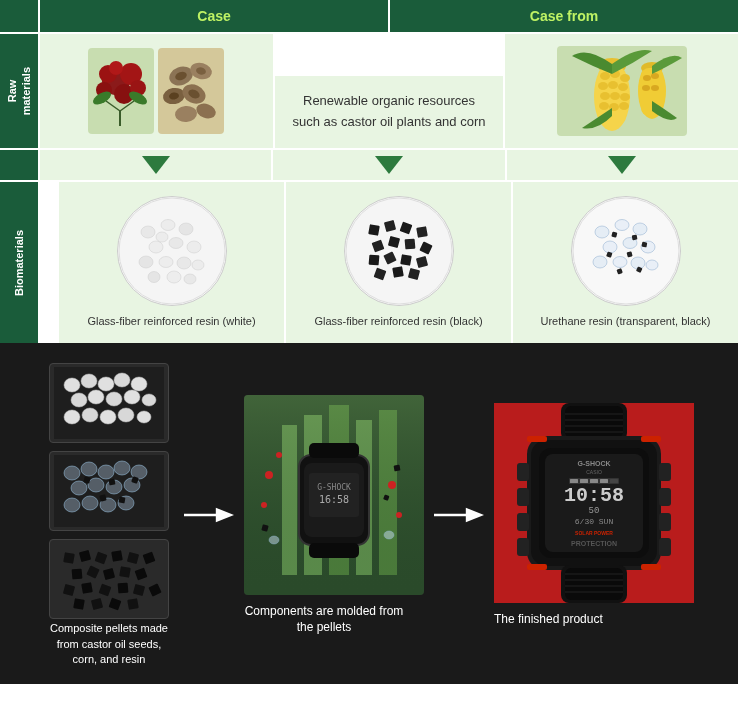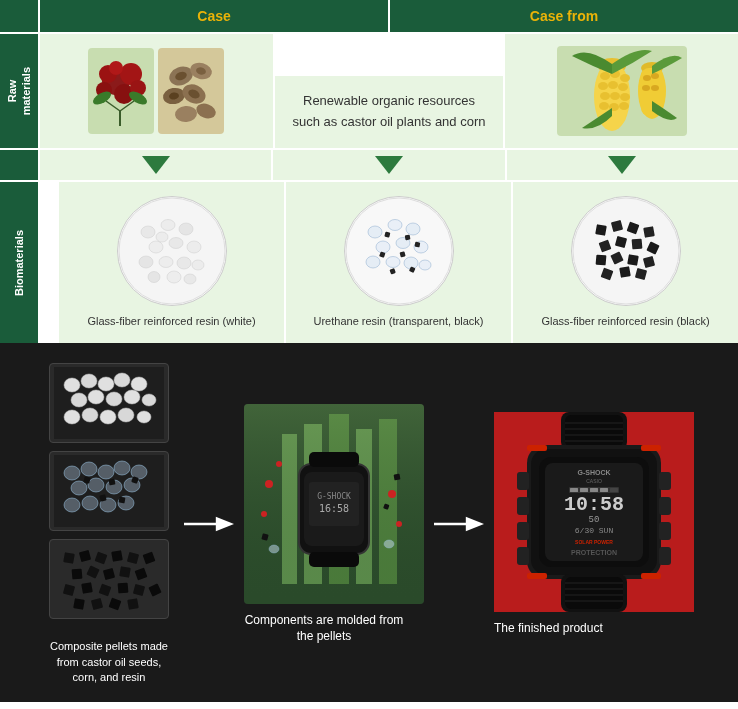--- a/index.html
+++ b/index.html
@@ -37,21 +37,21 @@
       writing-mode: vertical-rl;
       text-orientation: mixed;
       transform: rotate(180deg);
       text-align: center;
       line-height: 1.3;
     }
 
     .header-cell {
       flex: 1;
       background: #1a5c3a;
-      color: #eab308;
+      color: #bef264;
       text-align: center;
       padding: 8px 4px;
       font-size: 14px;
       font-weight: bold;
       border-left: 2px solid #fff;
     }
 
     
     .data-row {
       display: flex;
@@ -357,48 +357,20 @@
             <ellipse cx="48" cy="65" rx="7" ry="5.5" fill="#ededed" stroke="#ccc" stroke-width="0.5"></ellipse>
             <ellipse cx="66" cy="66" rx="7" ry="6" fill="#e8e8e8" stroke="#ccc" stroke-width="0.5"></ellipse>
             <ellipse cx="80" cy="68" rx="6" ry="5" fill="#ececec" stroke="#ccc" stroke-width="0.5"></ellipse>
             <ellipse cx="36" cy="80" rx="6" ry="5.5" fill="#e5e5e5" stroke="#ccc" stroke-width="0.5"></ellipse>
             <ellipse cx="56" cy="80" rx="7" ry="6" fill="#ededed" stroke="#ccc" stroke-width="0.5"></ellipse>
             <ellipse cx="72" cy="82" rx="6" ry="5" fill="#e8e8e8" stroke="#ccc" stroke-width="0.5"></ellipse>
             <ellipse cx="44" cy="40" rx="6" ry="5" fill="#ececec" stroke="#ccc" stroke-width="0.5"></ellipse>
           </svg>
         </div>
         <span class="caption-text">Glass-fiber reinforced resin (white)</span>
-      </div>
-
-      <div class="data-cell" style="padding:14px 8px;">
-        <div class="circle-img">
-          <svg width="108" height="108" viewBox="0 0 108 108">
-            <circle cx="54" cy="54" r="53" fill="#f8f8f8" stroke="#ddd" stroke-width="1"></circle>
-
-            <ellipse cx="30" cy="35" rx="7" ry="6" fill="rgba(200,220,240,0.4)" stroke="rgba(150,180,210,0.7)" stroke-width="0.8"></ellipse>
-            <ellipse cx="50" cy="28" rx="7" ry="5.5" fill="rgba(210,225,245,0.4)" stroke="rgba(150,180,210,0.7)" stroke-width="0.8"></ellipse>
-            <ellipse cx="68" cy="32" rx="7" ry="6" fill="rgba(200,220,240,0.4)" stroke="rgba(150,180,210,0.7)" stroke-width="0.8"></ellipse>
-            <ellipse cx="38" cy="50" rx="7" ry="6" fill="rgba(210,225,245,0.4)" stroke="rgba(150,180,210,0.7)" stroke-width="0.8"></ellipse>
-            <ellipse cx="58" cy="46" rx="7" ry="5.5" fill="rgba(200,220,240,0.4)" stroke="rgba(150,180,210,0.7)" stroke-width="0.8"></ellipse>
-            <ellipse cx="76" cy="50" rx="7" ry="6" fill="rgba(210,225,245,0.4)" stroke="rgba(150,180,210,0.7)" stroke-width="0.8"></ellipse>
-            <ellipse cx="28" cy="65" rx="7" ry="6" fill="rgba(200,220,240,0.4)" stroke="rgba(150,180,210,0.7)" stroke-width="0.8"></ellipse>
-            <ellipse cx="48" cy="65" rx="7" ry="5.5" fill="rgba(210,225,245,0.4)" stroke="rgba(150,180,210,0.7)" stroke-width="0.8"></ellipse>
-            <ellipse cx="66" cy="66" rx="7" ry="6" fill="rgba(200,220,240,0.4)" stroke="rgba(150,180,210,0.7)" stroke-width="0.8"></ellipse>
-            <ellipse cx="80" cy="68" rx="6" ry="5" fill="rgba(210,225,245,0.4)" stroke="rgba(150,180,210,0.7)" stroke-width="0.8"></ellipse>
-
-            <rect x="40" y="35" width="5" height="5" fill="#222" rx="1" transform="rotate(15 42 37)"></rect>
-            <rect x="60" y="38" width="5" height="5" fill="#222" rx="1" transform="rotate(-10 62 40)"></rect>
-            <rect x="35" y="55" width="5" height="5" fill="#222" rx="1" transform="rotate(20 37 57)"></rect>
-            <rect x="55" y="55" width="5" height="5" fill="#222" rx="1" transform="rotate(-15 57 57)"></rect>
-            <rect x="70" y="45" width="5" height="5" fill="#222" rx="1" transform="rotate(10 72 47)"></rect>
-            <rect x="45" y="72" width="5" height="5" fill="#222" rx="1" transform="rotate(-20 47 74)"></rect>
-            <rect x="65" y="70" width="5" height="5" fill="#222" rx="1" transform="rotate(25 67 72)"></rect>
-          </svg>
-        </div>
-        <span class="caption-text">Urethane resin (transparent, black)</span>
       </div>
 
       <div class="data-cell" style="padding:14px 8px;">
         <div class="circle-img">
           <svg width="108" height="108" viewBox="0 0 108 108">
             <circle cx="54" cy="54" r="53" fill="#f5f5f5" stroke="#ddd" stroke-width="1"></circle>
 
             <rect x="24" y="28" width="10" height="10" fill="#1a1a1a" rx="1" transform="rotate(10 29 33)"></rect>
             <rect x="40" y="24" width="10" height="10" fill="#222" rx="1" transform="rotate(-15 45 29)"></rect>
             <rect x="56" y="26" width="10" height="10" fill="#1a1a1a" rx="1" transform="rotate(20 61 31)"></rect>
@@ -410,20 +382,48 @@
             <rect x="24" y="58" width="10" height="10" fill="#1a1a1a" rx="1" transform="rotate(5 29 63)"></rect>
             <rect x="40" y="56" width="10" height="10" fill="#222" rx="1" transform="rotate(-25 45 61)"></rect>
             <rect x="56" y="58" width="10" height="10" fill="#1a1a1a" rx="1" transform="rotate(10 61 63)"></rect>
             <rect x="72" y="60" width="10" height="10" fill="#222" rx="1" transform="rotate(-15 77 65)"></rect>
             <rect x="30" y="72" width="10" height="10" fill="#222" rx="1" transform="rotate(20 35 77)"></rect>
             <rect x="48" y="70" width="10" height="10" fill="#1a1a1a" rx="1" transform="rotate(-10 53 75)"></rect>
             <rect x="64" y="72" width="10" height="10" fill="#222" rx="1" transform="rotate(15 69 77)"></rect>
           </svg>
         </div>
         <span class="caption-text">Glass-fiber reinforced resin (black)</span>
+      </div>
+
+      <div class="data-cell" style="padding:14px 8px;">
+        <div class="circle-img">
+          <svg width="108" height="108" viewBox="0 0 108 108">
+            <circle cx="54" cy="54" r="53" fill="#f8f8f8" stroke="#ddd" stroke-width="1"></circle>
+
+            <ellipse cx="30" cy="35" rx="7" ry="6" fill="rgba(200,220,240,0.4)" stroke="rgba(150,180,210,0.7)" stroke-width="0.8"></ellipse>
+            <ellipse cx="50" cy="28" rx="7" ry="5.5" fill="rgba(210,225,245,0.4)" stroke="rgba(150,180,210,0.7)" stroke-width="0.8"></ellipse>
+            <ellipse cx="68" cy="32" rx="7" ry="6" fill="rgba(200,220,240,0.4)" stroke="rgba(150,180,210,0.7)" stroke-width="0.8"></ellipse>
+            <ellipse cx="38" cy="50" rx="7" ry="6" fill="rgba(210,225,245,0.4)" stroke="rgba(150,180,210,0.7)" stroke-width="0.8"></ellipse>
+            <ellipse cx="58" cy="46" rx="7" ry="5.5" fill="rgba(200,220,240,0.4)" stroke="rgba(150,180,210,0.7)" stroke-width="0.8"></ellipse>
+            <ellipse cx="76" cy="50" rx="7" ry="6" fill="rgba(210,225,245,0.4)" stroke="rgba(150,180,210,0.7)" stroke-width="0.8"></ellipse>
+            <ellipse cx="28" cy="65" rx="7" ry="6" fill="rgba(200,220,240,0.4)" stroke="rgba(150,180,210,0.7)" stroke-width="0.8"></ellipse>
+            <ellipse cx="48" cy="65" rx="7" ry="5.5" fill="rgba(210,225,245,0.4)" stroke="rgba(150,180,210,0.7)" stroke-width="0.8"></ellipse>
+            <ellipse cx="66" cy="66" rx="7" ry="6" fill="rgba(200,220,240,0.4)" stroke="rgba(150,180,210,0.7)" stroke-width="0.8"></ellipse>
+            <ellipse cx="80" cy="68" rx="6" ry="5" fill="rgba(210,225,245,0.4)" stroke="rgba(150,180,210,0.7)" stroke-width="0.8"></ellipse>
+
+            <rect x="40" y="35" width="5" height="5" fill="#222" rx="1" transform="rotate(15 42 37)"></rect>
+            <rect x="60" y="38" width="5" height="5" fill="#222" rx="1" transform="rotate(-10 62 40)"></rect>
+            <rect x="35" y="55" width="5" height="5" fill="#222" rx="1" transform="rotate(20 37 57)"></rect>
+            <rect x="55" y="55" width="5" height="5" fill="#222" rx="1" transform="rotate(-15 57 57)"></rect>
+            <rect x="70" y="45" width="5" height="5" fill="#222" rx="1" transform="rotate(10 72 47)"></rect>
+            <rect x="45" y="72" width="5" height="5" fill="#222" rx="1" transform="rotate(-20 47 74)"></rect>
+            <rect x="65" y="70" width="5" height="5" fill="#222" rx="1" transform="rotate(25 67 72)"></rect>
+          </svg>
+        </div>
+        <span class="caption-text">Urethane resin (transparent, black)</span>
       </div>
     </div>
   </div>
 </div>
 
 <div class="bottom-section">
   <div class="bottom-content">
 
     <div style="display:flex; flex-direction:column; align-items:center;">
       <div style="display:flex; flex-direction:column; gap:8px;">
@@ -494,21 +494,21 @@
             <rect x="64" y="40" width="10" height="10" fill="#0a0a0a" rx="1" transform="rotate(-5 69 45)"></rect>
             <rect x="80" y="42" width="10" height="10" fill="#111" rx="1" transform="rotate(15 85 47)"></rect>
             <rect x="96" y="42" width="10" height="10" fill="#0a0a0a" rx="1" transform="rotate(-25 101 47)"></rect>
             <rect x="20" y="56" width="10" height="10" fill="#0a0a0a" rx="1" transform="rotate(10 25 61)"></rect>
             <rect x="38" y="56" width="10" height="10" fill="#111" rx="1" transform="rotate(-15 43 61)"></rect>
             <rect x="56" y="56" width="10" height="10" fill="#0a0a0a" rx="1" transform="rotate(20 61 61)"></rect>
             <rect x="74" y="56" width="10" height="10" fill="#111" rx="1" transform="rotate(-10 79 61)"></rect>
           </svg>
         </div>
       </div>
-      <div class="pellet-caption" style="max-width:130px; margin-top:20px;">Composite pellets made from
+      <div class="pellet-caption" style="max-width:130px; margin-top:2px;">Composite pellets made from
 castor oil seeds, corn, and resin</div>
     </div>
 
     <div class="arrow-right">
       <svg width="55" height="30" viewBox="0 0 55 30">
         <line x1="0" y1="15" x2="40" y2="15" stroke="white" stroke-width="3"></line>
         <polygon points="35,7 55,15 35,23" fill="white"></polygon>
       </svg>
     </div>
 

